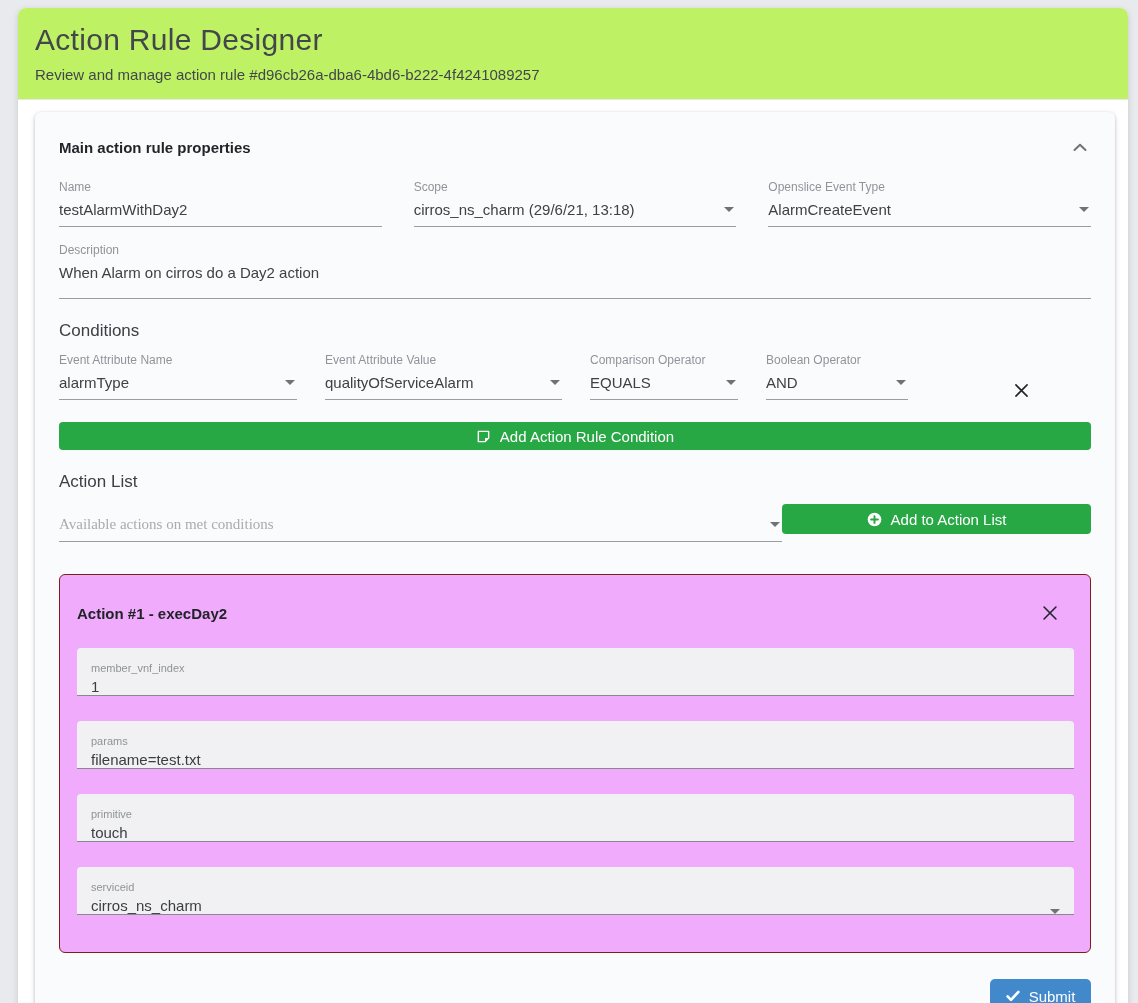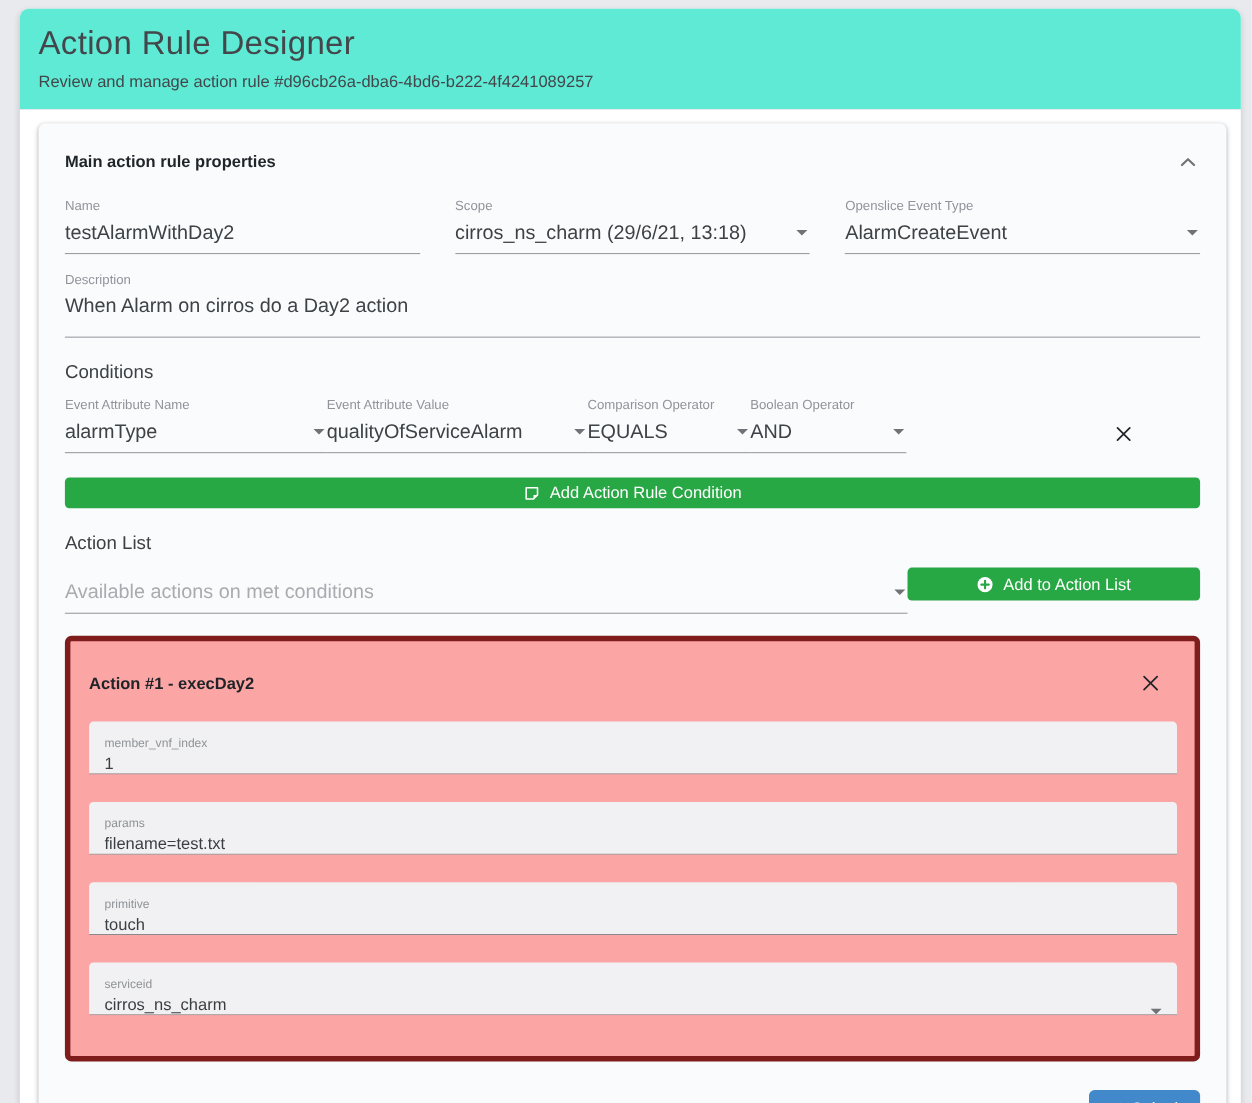--- a/index.html
+++ b/index.html
@@ -11,21 +11,21 @@
     position:relative; overflow:hidden;
     color:#3d4246;
   }
   .container {
     position:absolute; left:18px; top:8px; width:1110px;
     background:#ffffff; border-radius:8px;
     box-shadow:0 2px 6px rgba(0,0,0,.15);
     padding-bottom:14px;
   }
   .page-header {
-    background:#5eead4;
+    background:#bef264;
     border-bottom:1px solid #e6e8eb;
     border-radius:8px 8px 0 0;
     padding:15px 17px 16px 17px;
   }
   .page-title { margin:0; font-size:30px; font-weight:300; color:#43474b; letter-spacing:.3px; }
   .page-subtitle { margin:9px 0 0 0; font-size:15px; color:#43474b; }
 
   .panel {
     margin:12px 13px 0 17px; width:1080px;
     background:#fafbfd; border-radius:6px;
@@ -33,40 +33,40 @@
     padding:27px 24px 20px 24px;
   }
   .panel-head { display:flex; align-items:center; justify-content:space-between; margin-bottom:24px;gap:16px; }
   .panel-title { font-size:15px; font-weight:bold; color:#1f2428; }
   .icon-btn { background:none; border:none; padding:2px 4px; cursor:pointer; line-height:0; }
 
   .row3 { display:flex; gap:32px; margin-bottom:16px; }
   .ufield { flex:1; min-width:0; }
   .flabel { font-size:12px; color:#90949a; margin-bottom:5px; }
   .fline { display:flex; align-items:center; border-bottom:1px solid #9a9ea3; padding:2px 2px 8px 0; min-height:19px; cursor:pointer; }
-  .fval { font-size:18px; color:#3d4246; flex:1; white-space:nowrap; overflow:hidden; }
+  .fval { font-size:15px; color:#3d4246; flex:1; white-space:nowrap; overflow:hidden; }
   input.fval { border:none; background:transparent; outline:none; font-family:inherit; width:100%; padding:0; cursor:text; }
   .caret { width:0; height:0; border-left:5px solid transparent; border-right:5px solid transparent; border-top:5px solid #6f7276; margin-left:8px; flex:none; }
   .desc .fline { padding-bottom:17px; }
 
   .section-h { font-size:17px; font-weight:400; color:#3c4145; margin:22px 0 12px 0; }
 
-  .cond-row { display:flex; align-items:center; }
+  .cond-row { display:flex; align-items:flex-end; gap:28px; }
   .w1{ flex:none; width:238px; } .w2{ flex:none; width:148px; }
   .w3{ flex:none; width:237px; } .w4{ flex:none; width:142px; }
   .cond-close { margin-left:auto; margin-right:58px; margin-top:16px; }
 
   .btn { border:none; font-family:inherit; color:#fff; font-size:15px; display:flex; align-items:center; justify-content:center; gap:9px; cursor:pointer; border-radius:4px; }
   .btn-green-wide { margin-top:22px; width:100%; height:28px; background:#28a745; }
   .al-row { display:flex; align-items:flex-start; margin-top:2px; }
   .al-select { width:679px; margin-top:10px; }
-  .placeholder { color:#a8abaf; }
-  .btn-green { margin-left:auto; width:266px; height:30px; background:#28a745; }
-
-  .action-card { margin-top:20px; background:#fca5a5; border:5px solid #7f1d1d; border-radius:6px; padding:28px 16px 12px 17px; }
+  .placeholder { color:#a8abaf;font-family:Liberation Serif, serif; }
+  .btn-green { margin-left:auto; width:309px; height:30px; background:#28a745; }
+
+  .action-card { margin-top:32px; background:#f0abfc; border:1px solid #7f1d1d; border-radius:6px; padding:28px 16px 12px 17px; }
   .ac-head { display:flex; justify-content:space-between; align-items:center; margin-bottom:25px; padding-right:12px; }
   .ac-title { font-size:15px; font-weight:bold; color:#202428; }
 
   .ffield { background:#f1f1f3; border-bottom:1px solid #86898d; border-radius:4px 4px 0 0; height:48px; padding:8px 14px 0 14px; margin-bottom:25px; display:flex; align-items:flex-end; cursor:pointer; }
   .ff-main { flex:1; min-width:0; }
   .ff-label { font-size:11px; color:#8f9397; }
   .ff-value { font-size:15px; color:#3a3e42; margin-top:4px; }
   input.ff-value { width:100%; border:none; background:transparent; outline:none; font-family:inherit; display:block; padding:0; cursor:text; }
   .ff-caret { margin-top:15px; margin-left:8px; }
 

